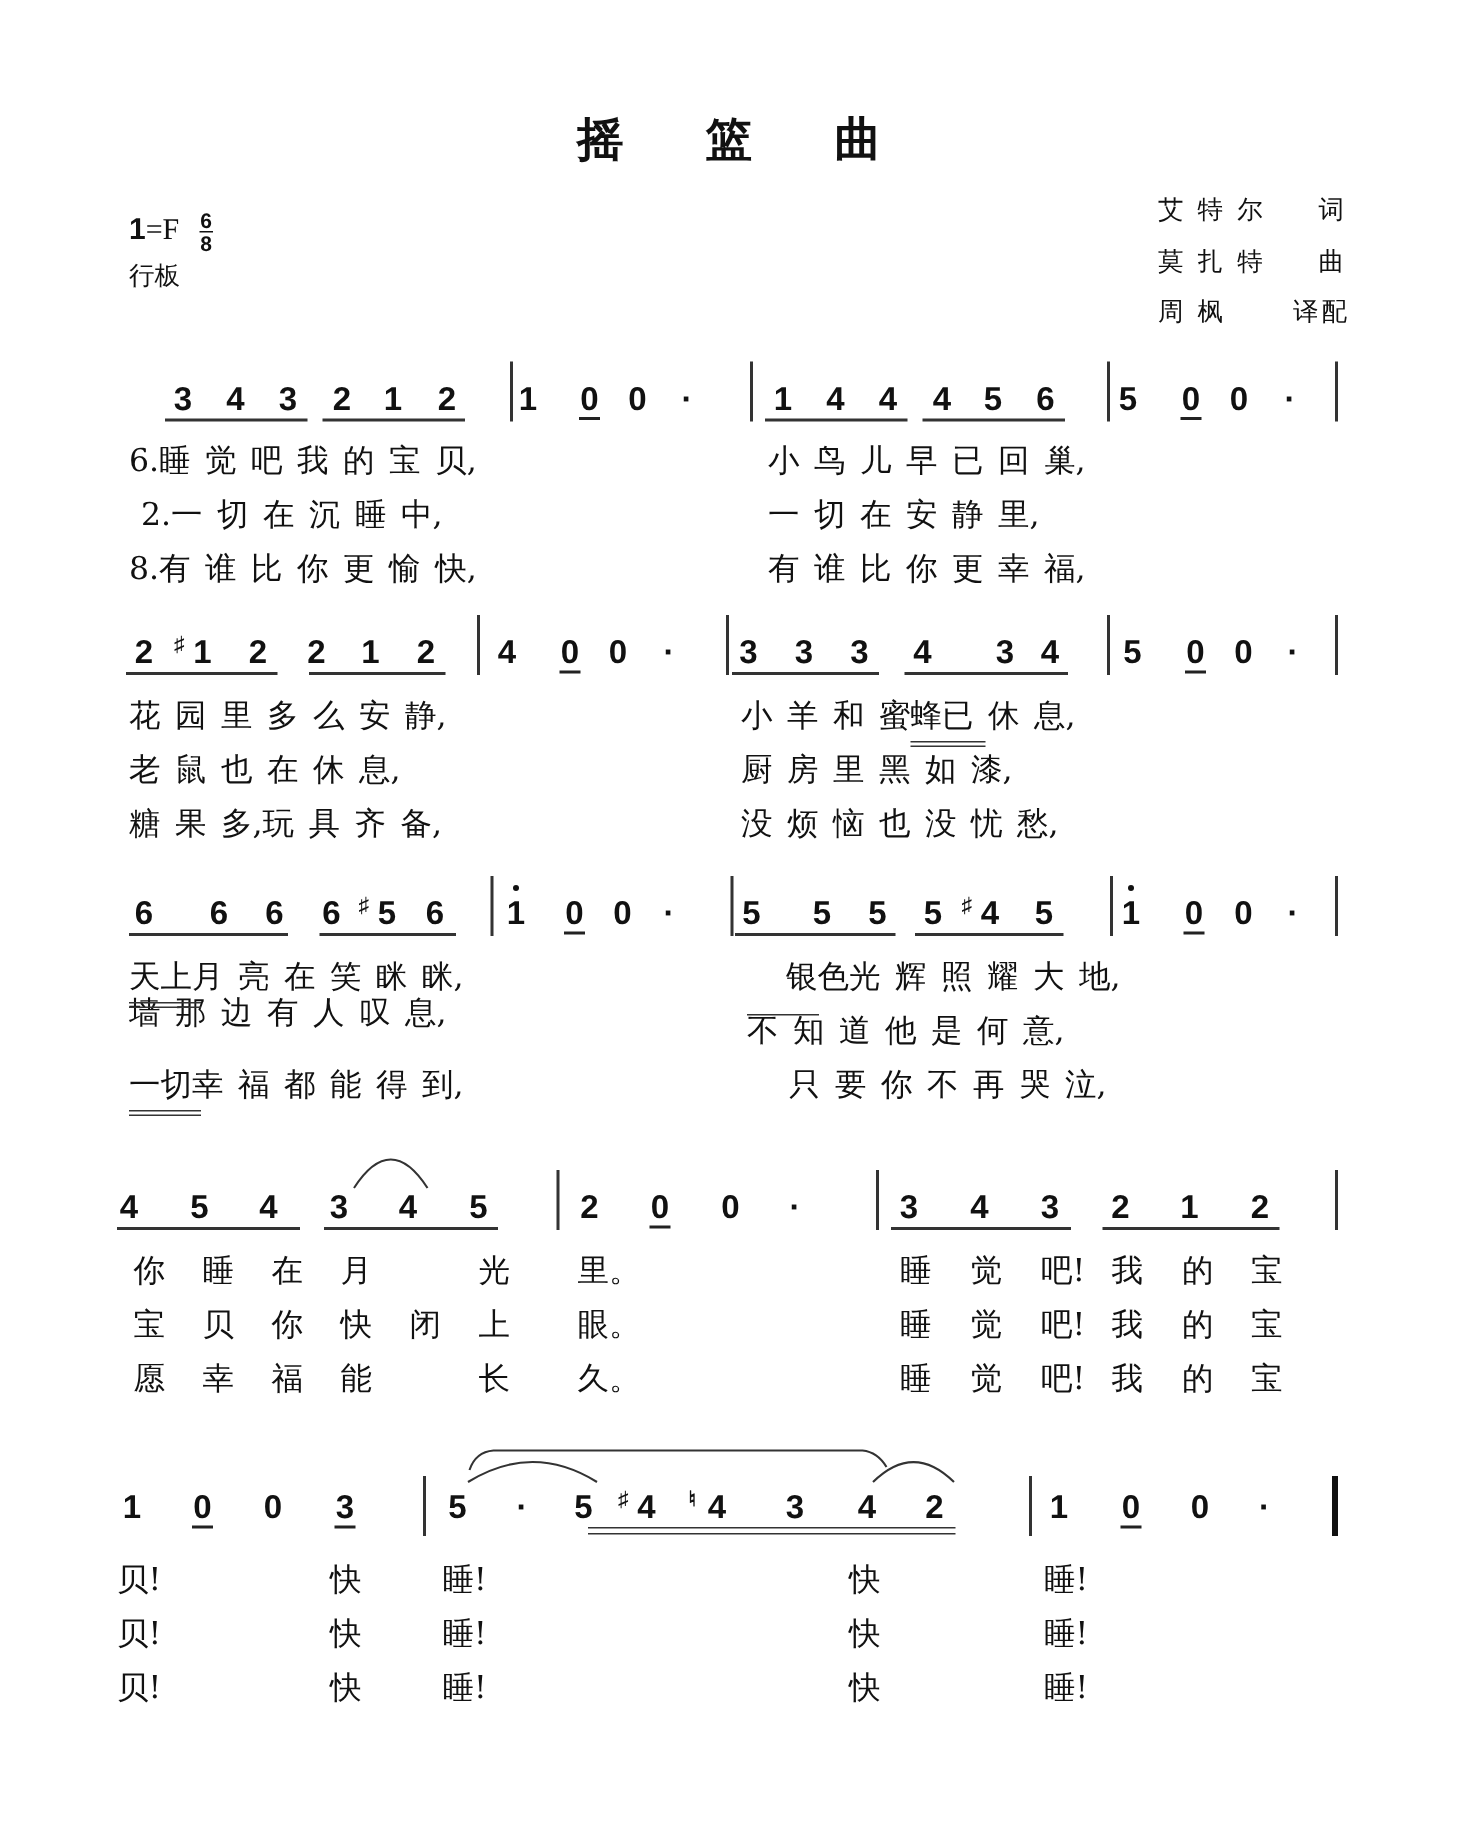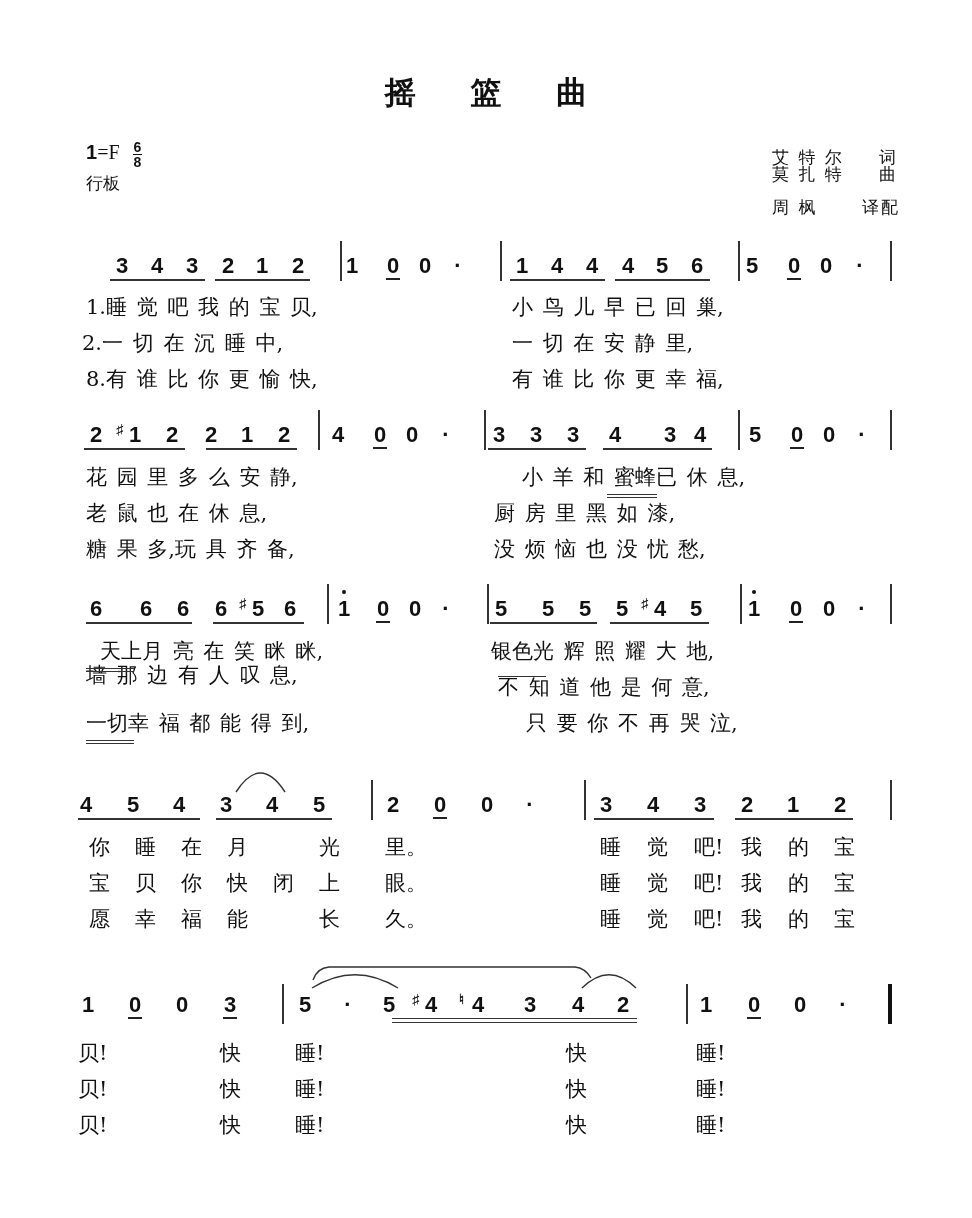--- a/index.html
+++ b/index.html
@@ -48,21 +48,21 @@
 
 <div class="abs key">
   <span class="one">1</span><span>=F</span>
   <span class="frac">
     <span class="n">6</span>
     <span class="d">8</span>
   </span>
 </div>
 <div class="abs tempo">行板</div>
 
-<div class="abs credit" style="top:146px">
+<div class="abs credit" style="top:128px">
   <span style="width:86px">艾 特 尔</span><span style="width:40px;text-align:right">词</span>
 </div>
 <div class="abs credit" style="top:163px">
   <span style="width:86px">莫 扎 特</span><span style="width:40px;text-align:right">曲</span>
 </div>
 <div class="abs credit" style="top:196px">
   <span style="width:84px">周      枫</span><span style="width:44px;text-align:right">译配</span>
 </div>
 
 <div id="score">
@@ -198,34 +198,34 @@
     </svg>
     <svg class="slur" style="left:312px;top:974px" width="86" height="16">
       <path d="M0,14 Q43,-12.6 86,14" fill="none" stroke="#333" stroke-width="1.4"></path>
     </svg>
     <svg class="slur" style="left:582px;top:974px" width="54" height="16">
       <path d="M0,14 Q27,-12.6 54,14" fill="none" stroke="#333" stroke-width="1.4"></path>
     </svg>
     <svg class="slur" style="left:313px;top:964px" width="278" height="20">
       <path d="M0,16 Q4,4 16,3 L262,3 Q272,4 278,14" fill="none" stroke="#333" stroke-width="1.4"></path>
     </svg>
-    <div class="abs lyric" style="left:86px;top:294px;word-spacing:3px">1.睡 觉 吧 我 的 宝   贝,</div>
+    <div class="abs lyric" style="left:86px;top:294px;word-spacing:3px">6.睡 觉 吧 我 的 宝   贝,</div>
     <div class="abs lyric" style="left:512px;top:294px;word-spacing:3px">小 鸟 儿 早 已 回   巢,</div>
-    <div class="abs lyric" style="left:82px;top:330px;word-spacing:3px">2.一 切 在 沉     睡   中,</div>
+    <div class="abs lyric" style="left:94px;top:330px;word-spacing:3px">2.一 切 在 沉     睡   中,</div>
     <div class="abs lyric" style="left:512px;top:330px;word-spacing:3px">一 切 在 安     静   里,</div>
     <div class="abs lyric" style="left:86px;top:366px;word-spacing:3px">8.有 谁 比 你 更 愉   快,</div>
     <div class="abs lyric" style="left:512px;top:366px;word-spacing:3px">有 谁 比 你 更 幸   福,</div>
     <div class="abs lyric" style="left:86px;top:464px;word-spacing:3px">花 园 里 多 么 安   静,</div>
-    <div class="abs lyric" style="left:522px;top:464px;word-spacing:3px">小 羊 和 蜜蜂已 休   息,</div>
+    <div class="abs lyric" style="left:494px;top:464px;word-spacing:3px">小 羊 和 蜜蜂已 休   息,</div>
     <div class="abs lyric" style="left:86px;top:500px;word-spacing:3px">老     鼠 也 在 休   息,</div>
     <div class="abs lyric" style="left:494px;top:500px;word-spacing:3px">厨 房 里 黑     如   漆,</div>
     <div class="abs lyric" style="left:86px;top:536px;word-spacing:3px">糖 果 多,玩 具 齐   备,</div>
     <div class="abs lyric" style="left:494px;top:536px;word-spacing:3px">没 烦 恼 也  没 忧   愁,</div>
-    <div class="abs lyric" style="left:100px;top:638px;word-spacing:3px">天上月 亮 在 笑 眯   眯,</div>
-    <div class="abs lyric" style="left:491px;top:638px;word-spacing:3px">银色光 辉 照 耀 大   地,</div>
+    <div class="abs lyric" style="left:86px;top:638px;word-spacing:3px">天上月 亮 在 笑 眯   眯,</div>
+    <div class="abs lyric" style="left:524px;top:638px;word-spacing:3px">银色光 辉 照 耀 大   地,</div>
     <div class="abs lyric" style="left:86px;top:662px;word-spacing:3px">墙   那 边 有 人 叹   息,</div>
     <div class="abs lyric" style="left:498px;top:674px;word-spacing:3px">不   知 道 他 是 何   意,</div>
     <div class="abs lyric" style="left:86px;top:710px;word-spacing:3px">一切幸 福 都 能 得   到,</div>
     <div class="abs lyric" style="left:526px;top:710px;word-spacing:3px">只   要 你 不 再 哭   泣,</div>
     <div class="dbl" style="left:607px;width:50px;top:494px"></div>
     <div class="dbl" style="left:86px;width:48px;top:668px"></div>
     <div class="dbl" style="left:86px;width:48px;top:740px"></div>
     <div class="sgl" style="left:498px;width:48px;top:676px"></div>
     <div class="abs lyric" style="left:89px;top:834px">你</div>
     <div class="abs lyric" style="left:135px;top:834px">睡</div>

